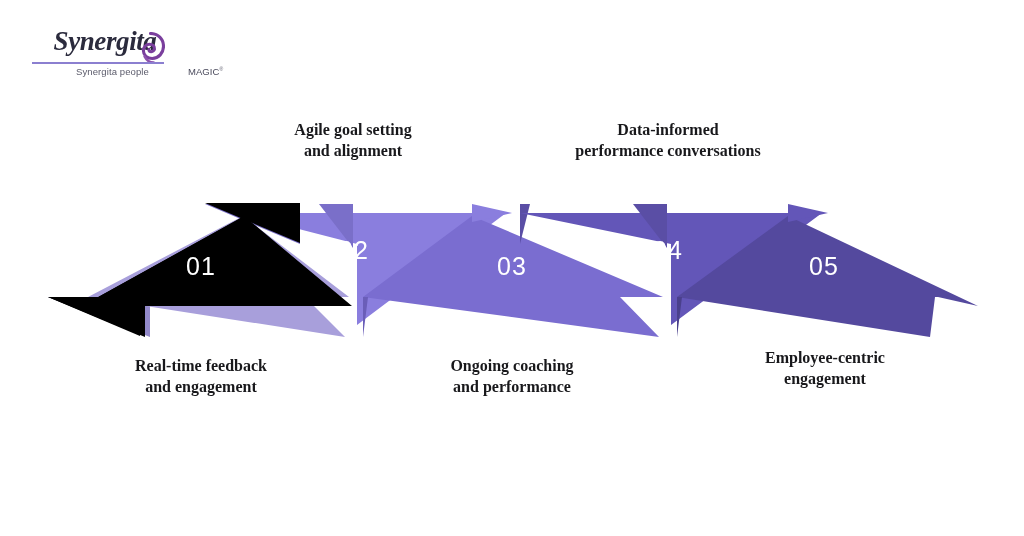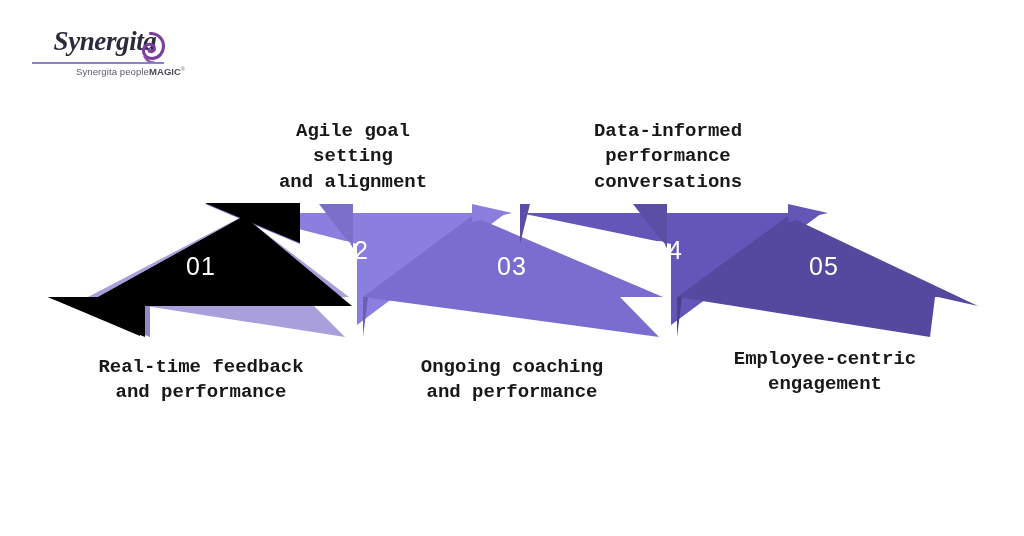--- a/index.html
+++ b/index.html
@@ -51,22 +51,23 @@
   #logo .logo-tagline {
     position: absolute;
     left: 46px;
     top: 40px;
     font-size: 9.5px;
     color: #5b5b6b;
     letter-spacing: 0.1px;
     white-space: nowrap;
   }
   #logo .logo-tagline .magic {
-    font-weight: bold;
+    font-weight: normal;
     color: #4a4a5c;
+    margin-left: 39px;
   }
   #logo .tm {
     font-size: 5px;
     vertical-align: super;
   }
 
   
   #diagram {
     position: absolute;
     left: 0;
@@ -80,22 +81,22 @@
     fill: #ffffff;
     letter-spacing: 1px;
     text-anchor: middle;
     dominant-baseline: middle;
   }
 
   
   .caption {
     position: absolute;
     text-align: center;
-    font-family: Liberation Mono, monospace;
-    font-size: 19px;
+    font-family: Liberation Serif, serif;
+    font-size: 16px;
     font-weight: bold;
     color: #18181b;
     line-height: 1.33;
     white-space: pre-line;
   }
   .caption.top   { }
   .caption.bottom{ }
 </style>
 </head>
 <body>
@@ -166,19 +167,19 @@
     <text class="seg-number" x="824" y="268">05</text>
   </svg>
 
 <div class="caption top" style="left:253px; top:119px; width:200px;">Agile goal setting
 and alignment</div>
 
 <div class="caption top" style="left:543px; top:119px; width:250px;">Data-informed
 performance conversations</div>
 
 <div class="caption bottom" style="left:91px; top:355px; width:220px;">Real-time feedback
-and performance</div>
+and engagement</div>
 
 <div class="caption bottom" style="left:412px; top:355px; width:200px;">Ongoing coaching
 and performance</div>
 
 <div class="caption bottom" style="left:730px; top:347px; width:190px;">Employee-centric
 engagement</div>
 
 </body></html>

